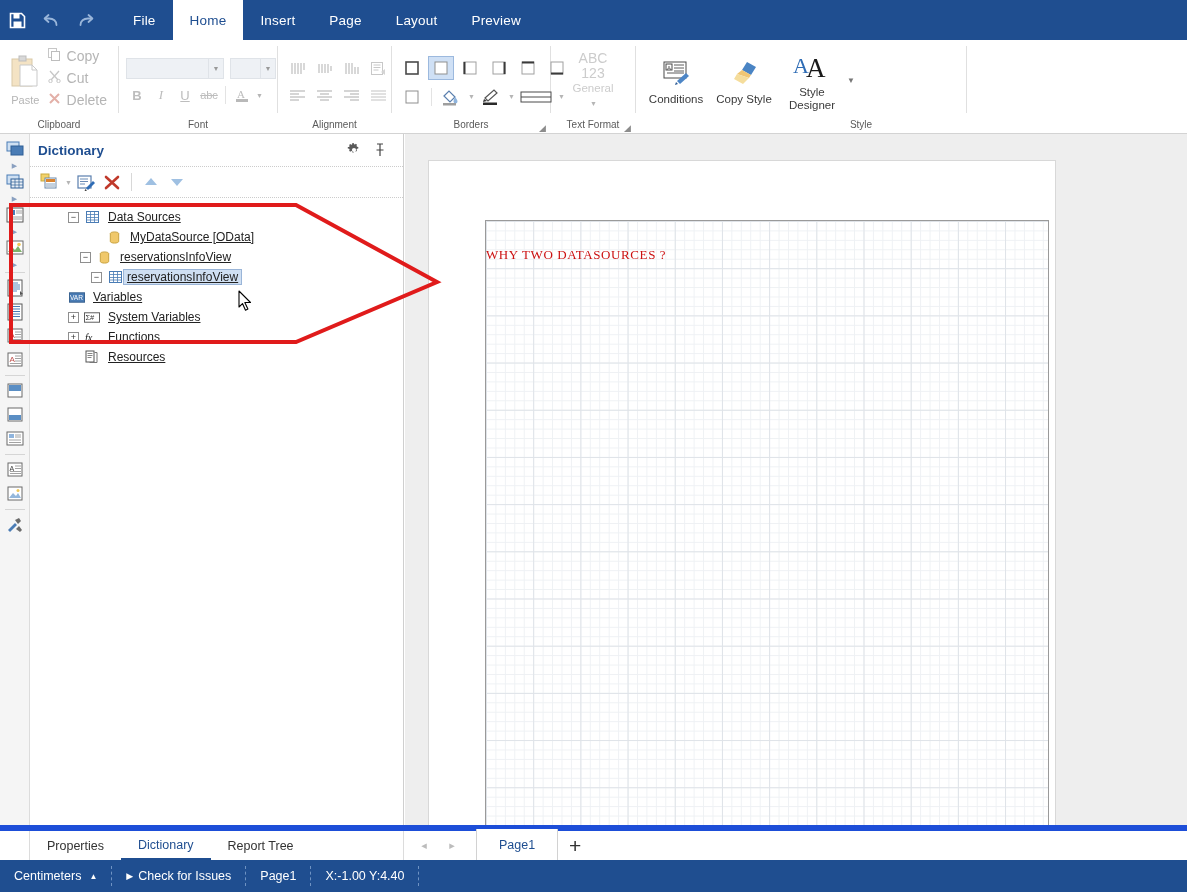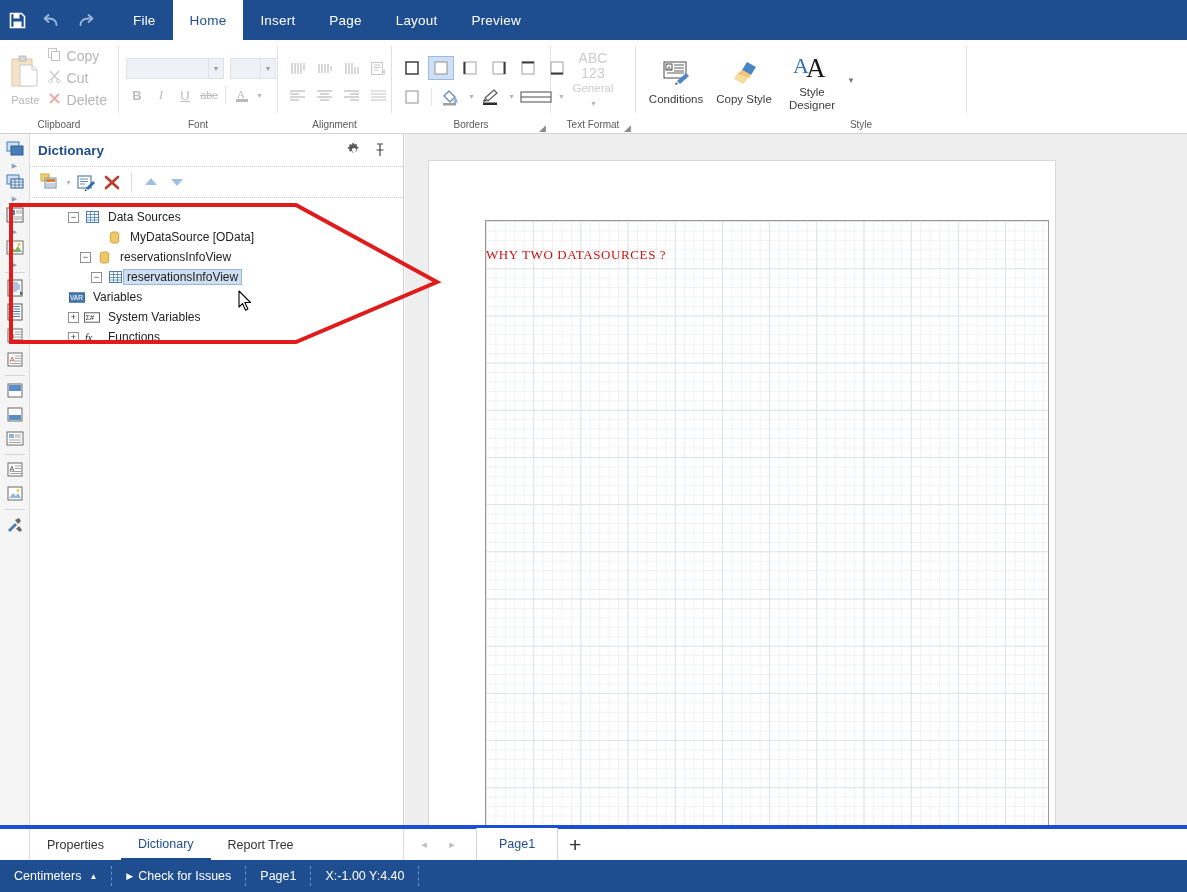--- a/index.html
+++ b/index.html
@@ -159,21 +159,21 @@
     white-space: nowrap;
   }
   .tnode .exp {
     width: 11px; height: 11px; border: 1px solid #8f8f8f; background: #fff;
     display: flex; align-items: center; justify-content: center;
     font-size: 9px; line-height: 9px; color: #333; margin-right: 5px; flex: none;
   }
   .tnode .exp-none { width: 11px; margin-right: 5px; flex: none; }
   .tnode .ticon { width: 16px; display: flex; align-items: center; justify-content: center;
                   margin-right: 5px; flex: none; }
-  .tnode .tlabel { padding: 1px 3px; }
+  .tnode .tlabel { padding: 1px 3px; text-decoration: underline; }
   .tnode .tlabel.sel { background: #cfdff2; border: 1px solid #9ab5d8; padding: 0 3px; }
 
   
   .canvas-area {
     position: absolute; top: 134px; left: 405px; width: 782px; height: 691px;
     background: #eeeeee; overflow: hidden;
   }
   .paper {
     position: absolute; left: 23px; top: 26px; width: 628px; height: 700px;
     background: #ffffff; border: 1px solid #d8d8d8;
@@ -199,21 +199,21 @@
   
   .annot { position: absolute; left: 0; top: 134px; width: 1187px; height: 691px;
            pointer-events: none; }
 
   
   .cursor { position: absolute; left: 238px; top: 290px; }
 
   
   .bottombar {
     position: absolute; top: 825px; left: 0; width: 1187px; height: 35px;
-    background: #ffffff; border-top: 4px solid #1d4ed8;
+    background: #ffffff; border-top: 6px solid #1d4ed8;
     display: flex; align-items: stretch;
   }
   .bt-left { display: flex; align-items: stretch; width: 404px; border-right: 1px solid #dcdcdc; }
   .bt-spacer-left { width: 30px; border-right: 1px solid #dcdcdc; }
   .btab {
     padding: 0 17px; display: flex; align-items: center; font-size: 12.5px; color: #333;
   }
   .btab.active { color: #1f4e90; border-bottom: 2px solid #1f4e90; }
   .bt-right { flex: 1; display: flex; align-items: center; padding-left: 6px; }
   .navbtn { width: 28px; height: 34px; display: flex; align-items: center; justify-content: center;
@@ -812,20 +812,32 @@
       <div class="tnode" style="padding-left:38px">
         <span class="exp">+</span>
         <span class="ticon">
           <svg width="17" height="13" viewBox="0 0 17 13">
               <text x="1" y="10.5" font-size="11" fill="#222" font-style="italic" font-family="Liberation Serif, serif">fx</text>
             </svg>
         </span>
         <span class="tlabel">Functions</span>
       </div>
 
+      <div class="tnode" style="padding-left:54px">
+        <span class="ticon">
+          <svg width="14" height="14" viewBox="0 0 14 14">
+              <rect x="1" y="1" width="8" height="11" fill="#fff" stroke="#555"></rect>
+              <g stroke="#666" stroke-width=".8">
+                <path d="M2.5 3.5h5M2.5 5.5h5M2.5 7.5h4"></path>
+              </g>
+              <path d="M9.5 2.5h2.5v10H4.5" fill="none" stroke="#777"></path>
+            </svg>
+        </span>
+        <span class="tlabel">Resources</span>
+      </div>
     </div>
   </div>
 
   <div class="canvas-area">
     <div class="paper">
       <div class="gridzone">
         <div class="report-text">WHY  TWO  DATASOURCES ?</div>
       </div>
     </div>
   </div>

